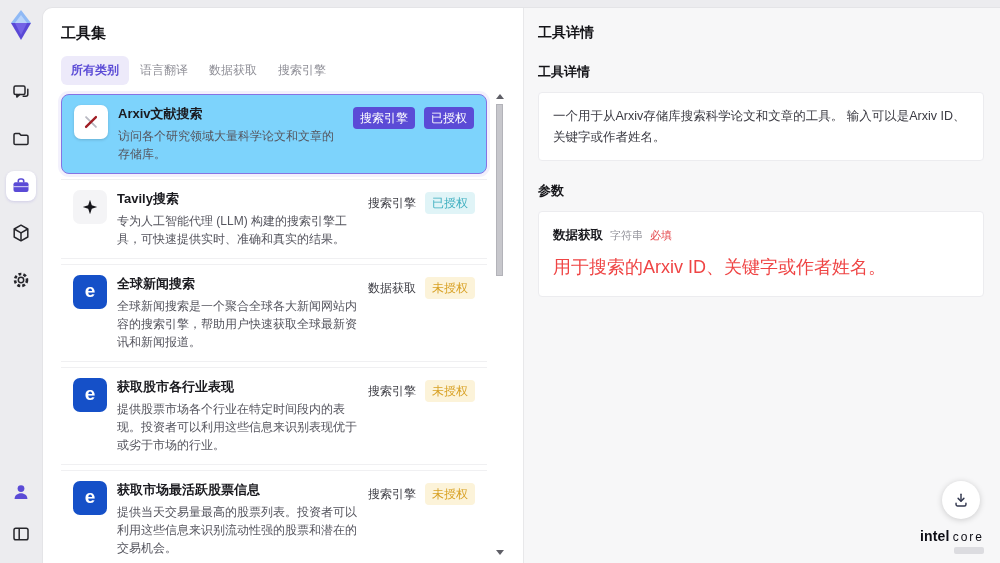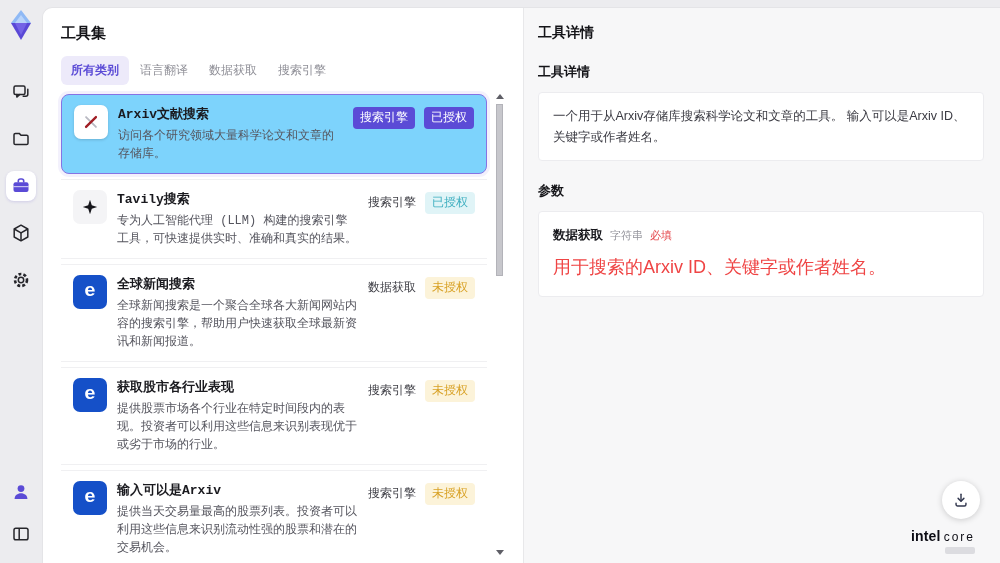--- a/index.html
+++ b/index.html
@@ -25,21 +25,21 @@
   .rail-bottom { margin-top:auto; display:flex; flex-direction:column; align-items:center; gap:12px; }
 
   
   .shell {
     position:absolute; left:42px; top:7px; width:958px; height:556px;
     background:#ffffff; border:1px solid #e4e4e7; border-right:none; border-bottom:none;
     border-top-left-radius:10px; display:flex; overflow:hidden;
   }
 
   
-  .tools-panel { width:468px; position:relative; padding:16px 24px 16px 18px;font-family:Liberation Mono, monospace; }
+  .tools-panel { width:468px; position:relative; padding:16px 24px 16px 18px; }
   .panel-title { font-size:15px; font-weight:bold; color:#141418; }
   .tabs { display:flex; gap:1px; margin-top:13px; align-items:center; }
   .tab { font-size:12px; color:#8f8f97; padding:6px 10px; border-radius:6px; cursor:pointer; white-space:nowrap; }
   .tab.active { background:#edeafa; color:#5b4bd6; font-weight:bold; }
 
   .tool-list { margin-top:9px; }
   .tool-card {
     display:flex; gap:10px; padding:10px 12px; background:#fff;
     border-top:1px solid #f0f0f2; border-bottom:1px solid #f0f0f2; margin:5px 0; cursor:pointer;
   }
@@ -87,21 +87,21 @@
   .param-type { font-size:11px; color:#93939b; margin-left:7px; }
   .param-req  { font-size:11px; color:#e5484d; margin-left:7px; }
   .param-desc { margin-top:7px; font-size:18px; color:#ef4444; }
 
   
   .fab {
     position:absolute; right:20px; bottom:44px; width:38px; height:38px; border-radius:50%;
     background:#fff; box-shadow:0 1px 6px rgba(0,0,0,.18);
     display:flex; align-items:center; justify-content:center; cursor:pointer;
   }
-  .intel { position:absolute; right:25px; bottom:9px; text-align:center; line-height:1; }
+  .intel { position:absolute; right:16px; bottom:9px; text-align:center; line-height:1; }
   .intel-row { white-space:nowrap; color:#0d0d15; }
   .intel-word { font-size:14px; font-weight:bold; letter-spacing:.2px; }
   .intel-core { font-size:12px; font-weight:400; letter-spacing:2px; margin-left:3px; }
   .intel-sub { width:30px; height:7px; background:#dcdce0; border-radius:2px; margin:3px 0 0 auto; }
 </style>
 </head>
 <body>
 
 <div class="rail">
   <div class="logo-wrap">
@@ -251,21 +251,21 @@
           <span class="tag tag-text">搜索引擎</span>
           <span class="tag tag-no">未授权</span>
         </div>
       </div>
 
       <div class="tool-card">
         <div class="tool-icon icon-blue">
           <span>e</span>
         </div>
         <div class="tool-info">
-          <div class="tool-name">输入可以是Arxiv</div>
+          <div class="tool-name">获取市场最活跃股票信息</div>
           <div class="tool-desc">提供当天交易量最高的股票列表。投资者可以利用这些信息来识别流动性强的股票和潜在的交易机会。</div>
         </div>
         <div class="tool-tags">
           <span class="tag tag-text">搜索引擎</span>
           <span class="tag tag-no">未授权</span>
         </div>
       </div>
 
     </div>
 

